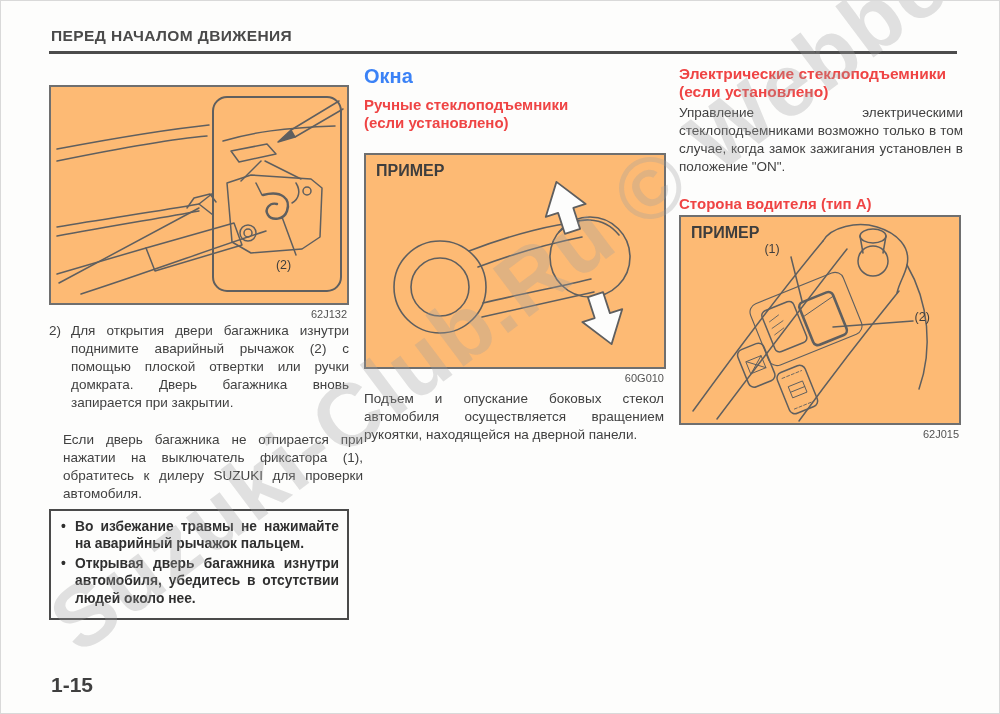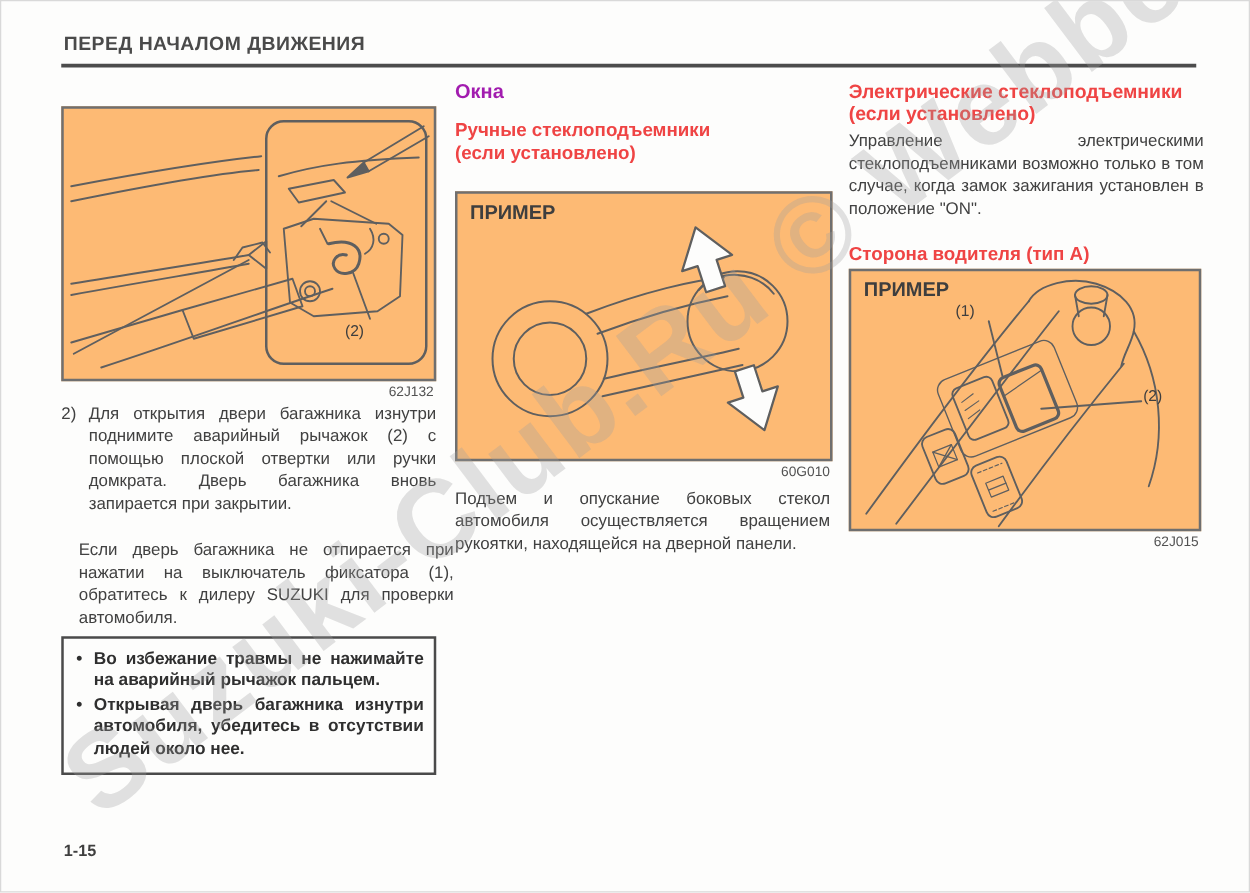--- a/index.html
+++ b/index.html
@@ -34,42 +34,42 @@
   .figcode {
     position:absolute; font-size:11px; color:#525252; text-align:right;
   }
   .para {
     position:absolute; font-size:13.5px; line-height:1.34;
     text-align:justify; text-align-last:left; color:#414141;
   }
   .list-item { position:absolute; display:flex; font-size:13.5px; line-height:1.34; }
   .list-item .marker { flex:0 0 22px; }
   .list-item p { flex:1; text-align:justify; text-align-last:left; }
-  .h-section { position:absolute; font-size:16px; font-weight:bold; color:#a21caf; }
+  .h-section { position:absolute; font-size:20px; font-weight:bold; color:#3b82f6; }
   .h-sub {
     position:absolute; font-size:15px; font-weight:bold; color:#ef4444;
     line-height:1.18; white-space:pre-line;
   }
   .warning {
     position:absolute; left:48px; top:508px; width:300px;
     border:2px solid #4a4a4a; background:#fdfdfc;
   }
   .warning-head {
     background:#545456; color:#ffffff; text-align:center;
     font-size:14.5px; font-weight:bold; padding:4px 0 5px 0; letter-spacing:.3px;
   }
   .warning-head .warn-icon { font-size:14px; margin-right:7px; }
   .warning ul { list-style:none; padding:7px 8px 9px 10px; }
   .warning li {
     font-size:13.8px; font-weight:bold; color:#2f2f2f; line-height:1.26;
     text-align:justify; text-align-last:left;
     padding-left:14px; position:relative; margin-bottom:2px;
   }
   .warning li::before { content:"•"; position:absolute; left:0; top:0; }
-  .pagenum { position:absolute; left:50px; top:672px; font-size:13px; font-weight:bold; color:#3f3f3f; }
+  .pagenum { position:absolute; left:50px; top:672px; font-size:21px; font-weight:bold; color:#3f3f3f; }
   svg.lineart { position:absolute; inset:0; width:100%; height:100%; }
   svg.lineart * { vector-effect:non-scaling-stroke; }
 </style>
 </head>
 <body>
 
 <div class="page">
 
   <div class="watermark">Suzuki-Club.Ru © Webber</div>
 

